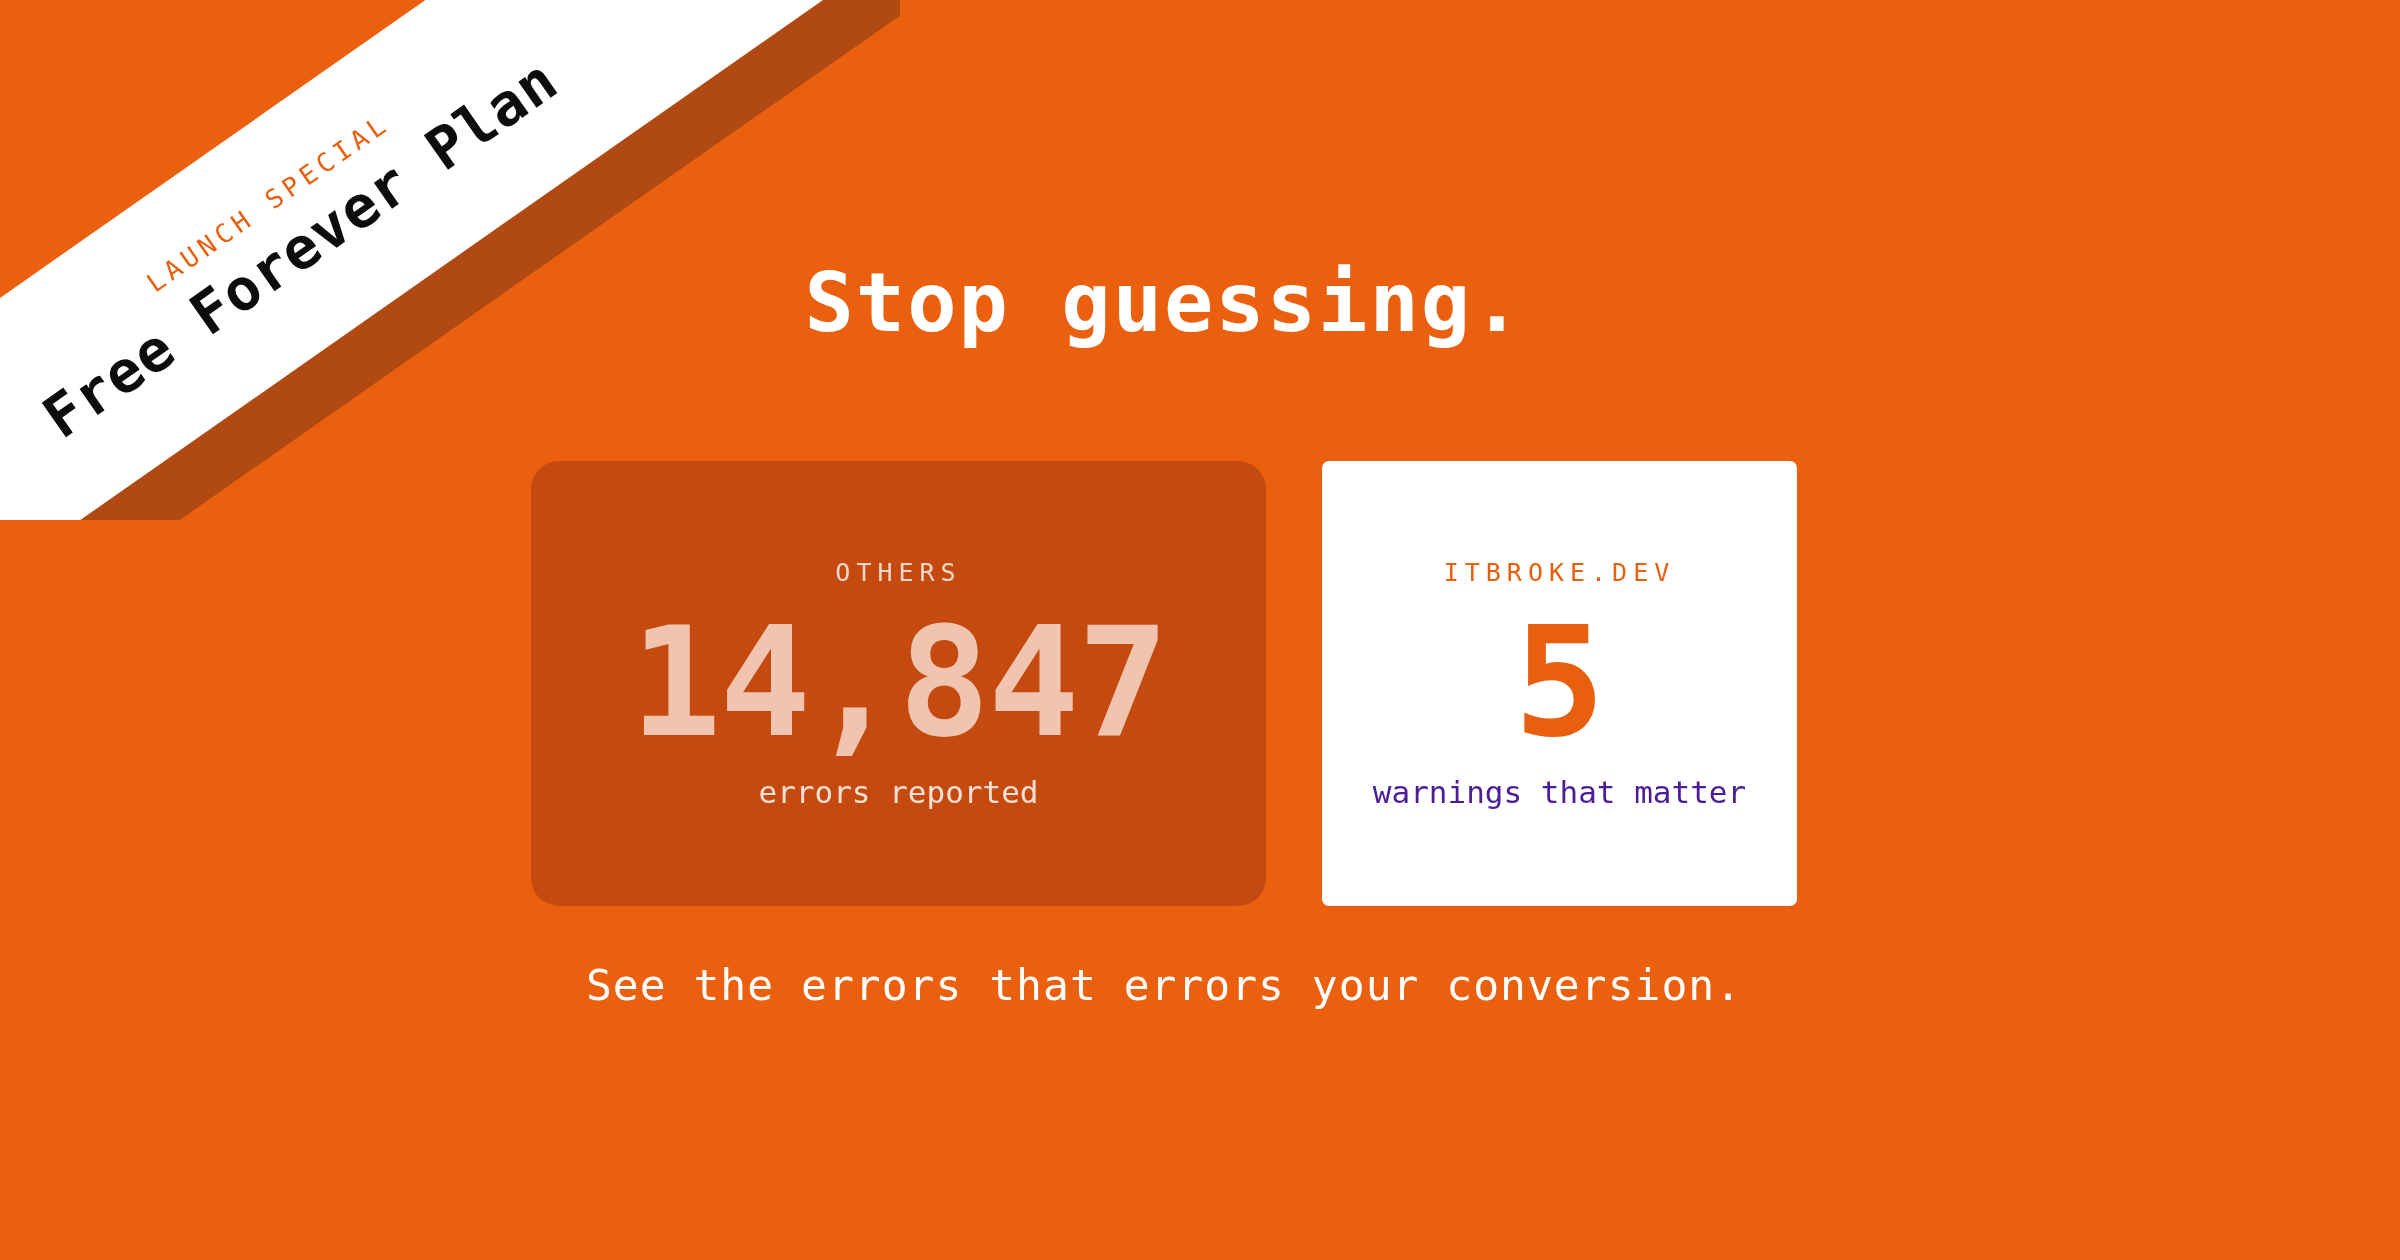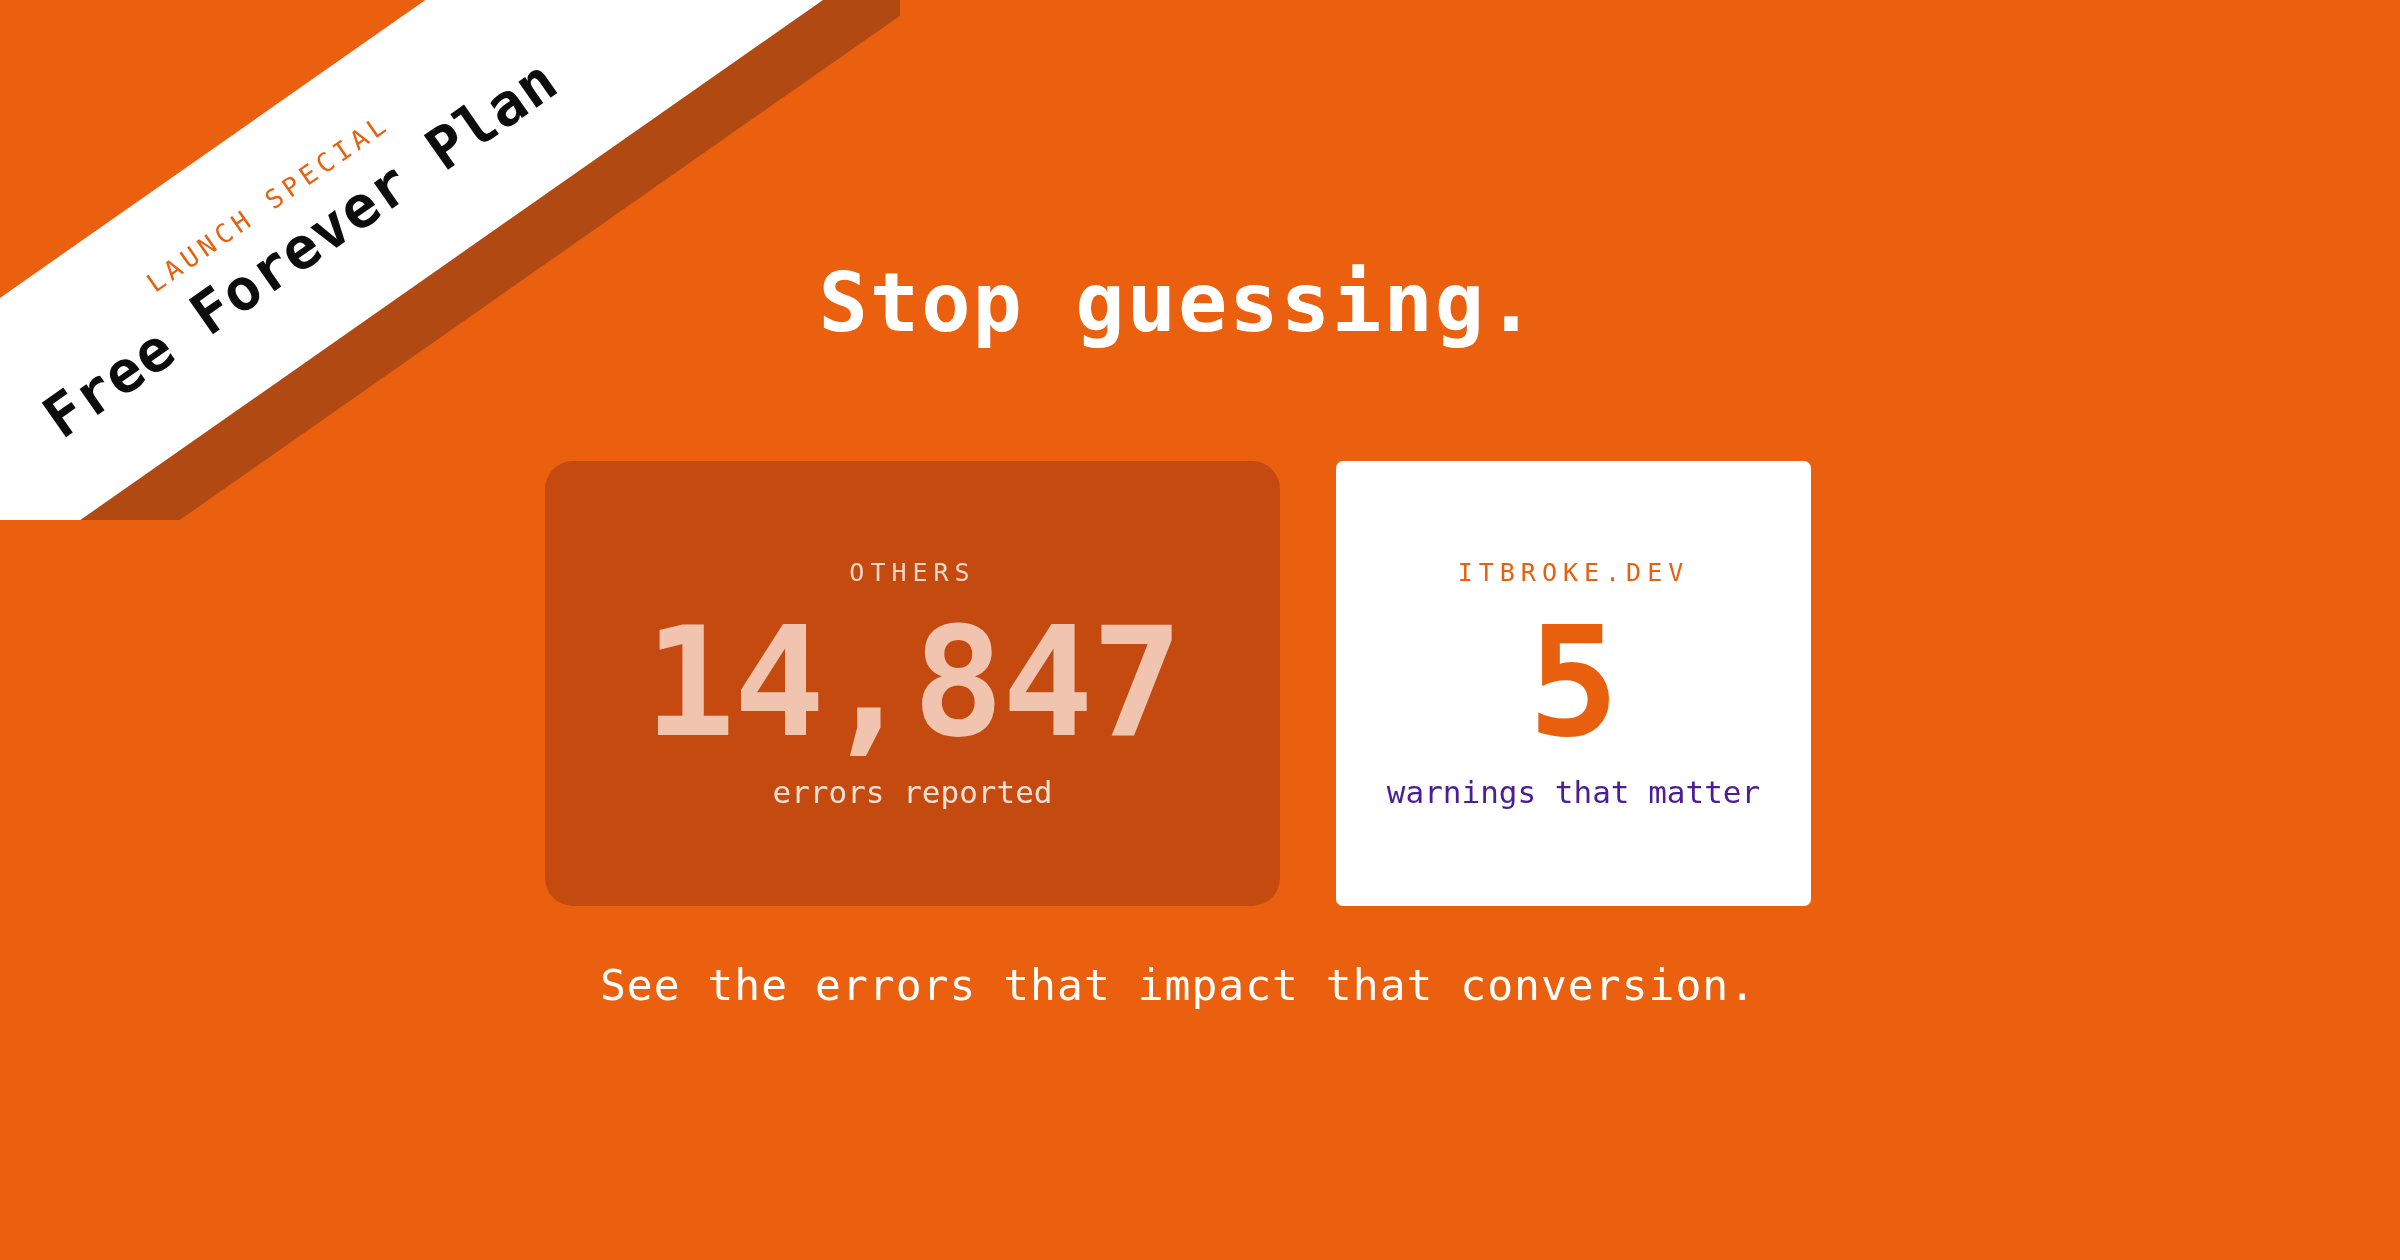--- a/index.html
+++ b/index.html
@@ -75,21 +75,21 @@
     font-size: 58px;
     font-weight: bold;
     letter-spacing: 1px;
     line-height: 1;
     white-space: nowrap;
   }
 
   
   #content {
     position: absolute;
-    left: 14px;
+    left: 0;
     top: 0;
     width: 2328px;
     height: 1260px;
     display: flex;
     flex-direction: column;
     align-items: center;
   }
 
   #headline {
     margin-top: 262px;
@@ -213,17 +213,17 @@
       </div>
 
       <div class="stat-card card-brand">
         <div class="card-label">ITBROKE.DEV</div>
         <div class="card-value">5</div>
         <div class="card-caption">warnings that matter</div>
       </div>
 
     </div>
 
-    <div id="tagline">See the errors that impact that conversion.</div>
+    <div id="tagline">See the errors that errors your conversion.</div>
 
   </div>
 
 </div>
 
 </body></html>

